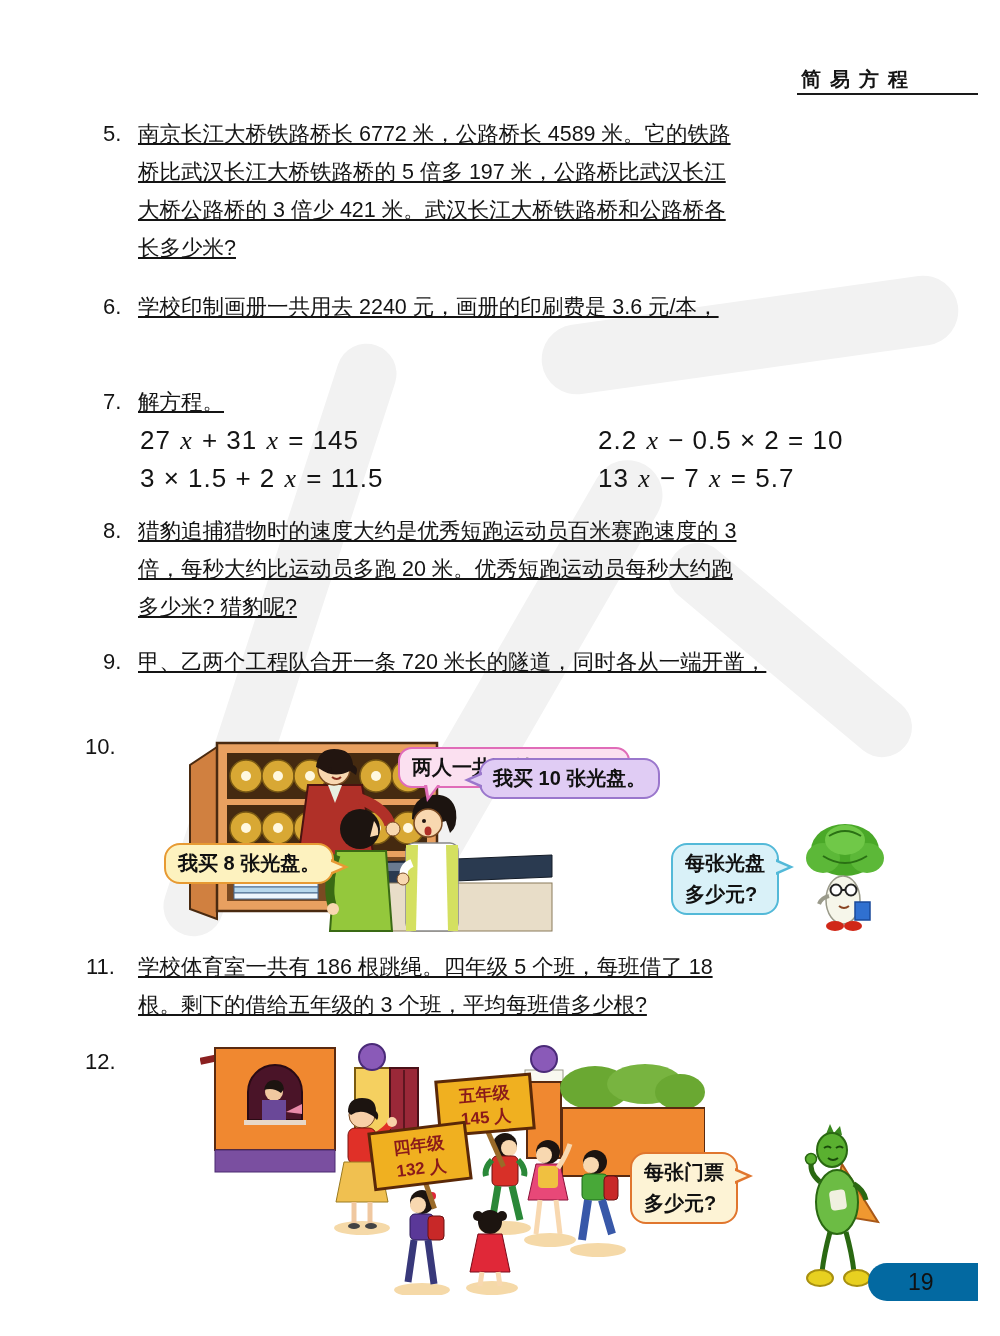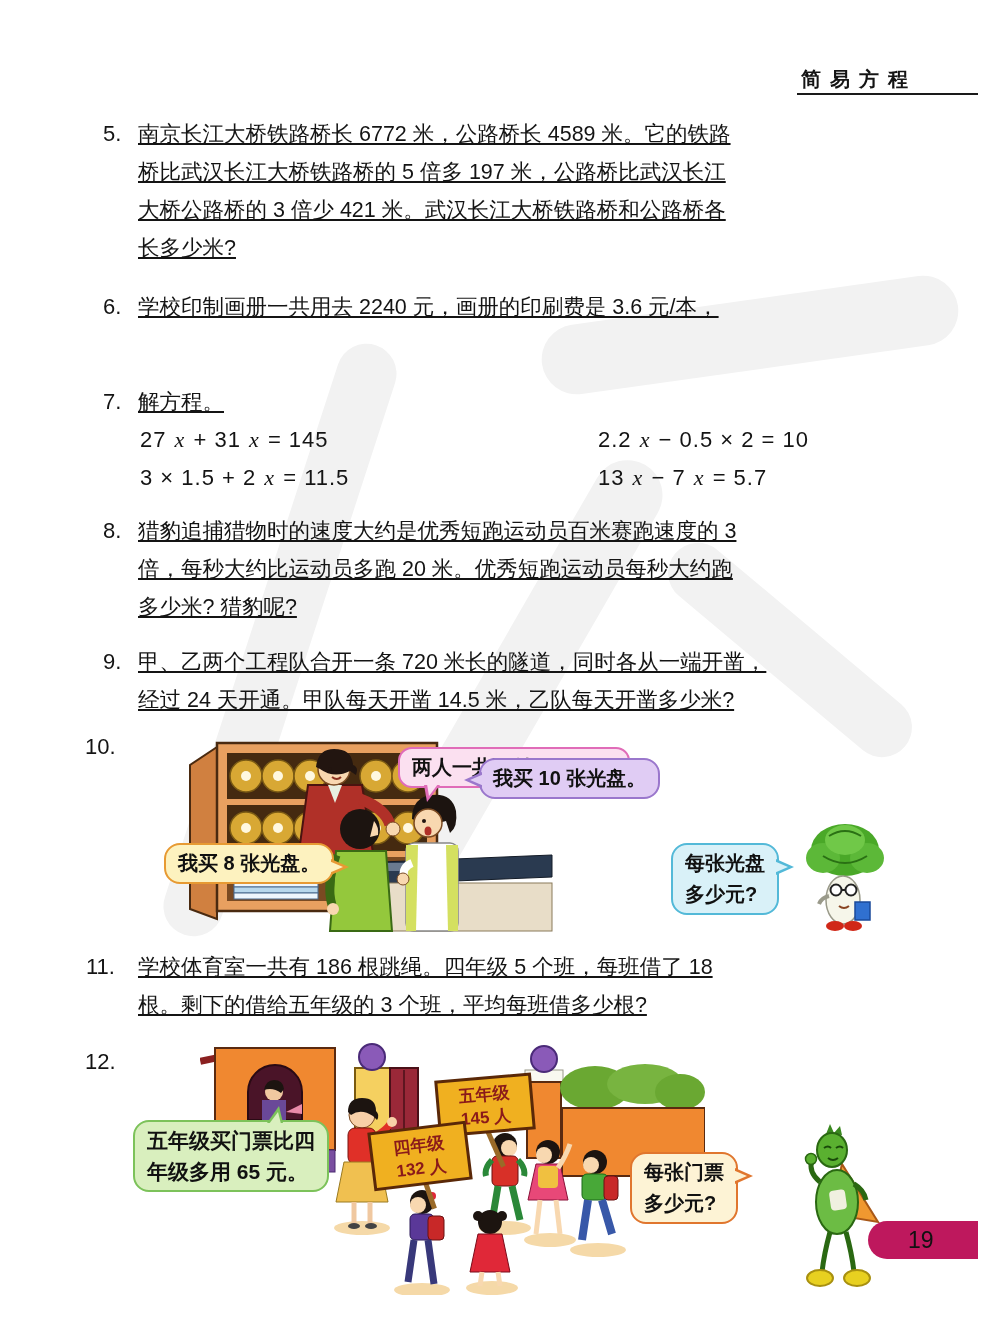--- a/index.html
+++ b/index.html
@@ -24,21 +24,21 @@
   #num8{left:103px;top:512px}
   #num9{left:103px;top:643px}
   #num10{left:85px;top:728px}
   #num11{left:86px;top:948px}
   #num12{left:85px;top:1043px}
 
   .ptext{position:absolute;left:138px;width:782px;font-size:21.5px;line-height:38px;z-index:2;text-decoration:underline;}
   #p5{top:115px} #p6{top:288px} #p7label{top:383px} #p8{top:512px} #p9{top:643px} #p11{top:948px}
   .ptext div{height:38px;}
 
-  .eq{position:absolute;font-size:22px;line-height:38px;z-index:2;letter-spacing:1px;text-align:center;}
+  .eq{position:absolute;font-size:26px;line-height:38px;z-index:2;letter-spacing:1px;text-align:center;}
   .eq i{font-family:"Liberation Serif","DejaVu Serif",serif;font-style:italic;padding:0 1px;}
   #eq00{left:140px;top:421px} #eq01{left:598px;top:421px}
   #eq10{left:140px;top:459px} #eq11{left:598px;top:459px}
 
   .scene{position:absolute;z-index:1;}
   #scene10{left:160px;top:723px;}
   #scene12{left:200px;top:1040px;}
   #cabbage{left:795px;top:816px;z-index:3;}
   #pea{left:790px;top:1122px;z-index:3;}
 
@@ -56,22 +56,22 @@
   .tt::before{right:44px;top:-16px;border-width:0 4px 17px 12px;border-bottom-color:var(--bc);}
   .tt::after {right:46px;top:-10px;border-width:0 3px 12px 9px;border-bottom-color:var(--bg);}
 
   #bub-clerk {left:398px;top:747px;border-radius:14px;--bg:#fbe0f0;--bc:#e06cb8;}
   #bub-boy   {left:479px;top:758px;--bg:#e0ccf4;--bc:#9a77cc;}
   #bub-girl  {left:164px;top:843px;--bg:#fdf2bf;--bc:#e79a33;}
   #bub-cd-mascot{left:671px;top:843px;--bg:#d9f1f8;--bc:#53b9d8;}
   #bub-seller{left:133px;top:1120px;--bg:#d9efbe;--bc:#7cc25a;font-size:21px;}
   #bub-ticket-mascot{left:630px;top:1152px;--bg:#fdf3d5;--bc:#e0762e;}
 
-  .page-tab{position:absolute;left:868px;top:1221px;width:132px;height:38px;
-            background:#be185d;border-radius:19px 0 0 19px;z-index:4;}
+  .page-tab{position:absolute;left:868px;top:1263px;width:132px;height:38px;
+            background:#0369a1;border-radius:19px 0 0 19px;z-index:4;}
   .page-tab span{display:inline-block;margin-left:40px;font-size:23px;line-height:38px;color:#111;}
 </style>
 </head>
 <body>
 
 <div class="page">
 
   <div class="wm wm1"></div>
   <div class="wm wm2"></div>
   <div class="wm wm3"></div>
@@ -105,21 +105,20 @@
   <div class="pnum" id="num8">8.</div>
   <div class="ptext" id="p8">
     <div>猎豹追捕猎物时的速度大约是优秀短跑运动员百米赛跑速度的 3</div>
     <div>倍，每秒大约比运动员多跑 20 米。优秀短跑运动员每秒大约跑</div>
     <div>多少米? 猎豹呢?</div>
   </div>
 
   <div class="pnum" id="num9">9.</div>
   <div class="ptext" id="p9">
     <div>甲、乙两个工程队合开一条 720 米长的隧道，同时各从一端开凿，</div>
-    <div>经过 24 天开通。甲队每天开凿 14.5 米，乙队每天开凿多少米?</div>
   </div>
 
   <div class="pnum" id="num10">10.</div>
 
   <svg class="scene" id="scene10" width="520" height="218" viewBox="0 0 520 218">
     <g>
       <polygon points="57,24 30,42 30,186 57,196" fill="#d08040" stroke="#4a2a10" stroke-width="2"></polygon>
       <rect x="57" y="20" width="220" height="168" fill="#e8a060" stroke="#4a2a10" stroke-width="2.5"></rect>
       <rect x="67" y="30" width="200" height="46" fill="#452a10"></rect>
       <rect x="67" y="82" width="200" height="46" fill="#452a10"></rect>
@@ -312,22 +311,20 @@
       <text x="285" y="83" text-anchor="middle" font-size="17" font-weight="bold" fill="#8a1a1a">145 人</text>
     </g>
     <g transform="rotate(-7 220 116)">
       <line x1="222" y1="142" x2="228" y2="170" stroke="#9a6a28" stroke-width="5"></line>
       <rect x="172" y="88" width="96" height="56" fill="#f0b020" stroke="#5a2808" stroke-width="3"></rect>
       <text x="220" y="111" text-anchor="middle" font-size="17" font-weight="bold" fill="#8a1a1a">四年级</text>
       <text x="220" y="134" text-anchor="middle" font-size="17" font-weight="bold" fill="#8a1a1a">132 人</text>
     </g>
   </svg>
 
-  <div class="bubble tt" id="bub-seller">五年级买门票比四
-年级多用 65 元。</div>
   <div class="bubble tr" id="bub-ticket-mascot">每张门票
 多少元?</div>
 
   <svg class="scene" id="pea" width="95" height="178" viewBox="0 0 95 178">
     <polygon points="52,42 88,100 40,92" fill="#f09830" stroke="#a85818" stroke-width="2"></polygon>
     <path d="M36,12 l4,-10 l4,9 l6,-7 l2,9 z" fill="#3a8820"></path>
     <ellipse cx="42" cy="28" rx="15" ry="17" fill="#5ab030" stroke="#2a6812" stroke-width="2"></ellipse>
     <path d="M34,26 q4,-3 7,0 M46,26 q4,-3 7,0" stroke="#1a4a0a" stroke-width="2" fill="none"></path>
     <path d="M38,36 q5,4 10,0" stroke="#1a4a0a" stroke-width="2" fill="none"></path>
     <ellipse cx="47" cy="80" rx="21" ry="32" fill="#6cbc44" stroke="#2a6812" stroke-width="2"></ellipse>

